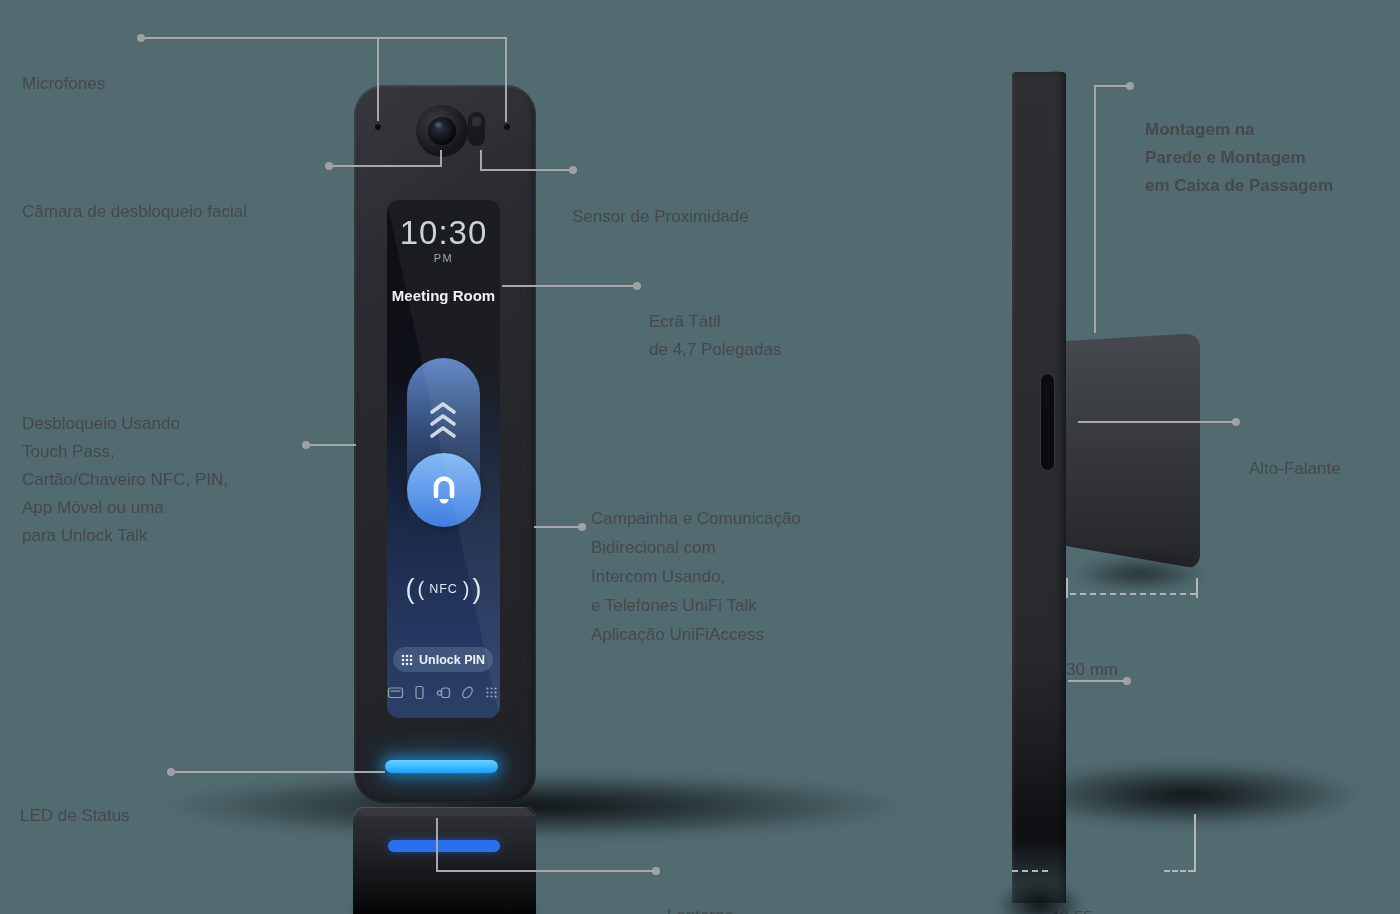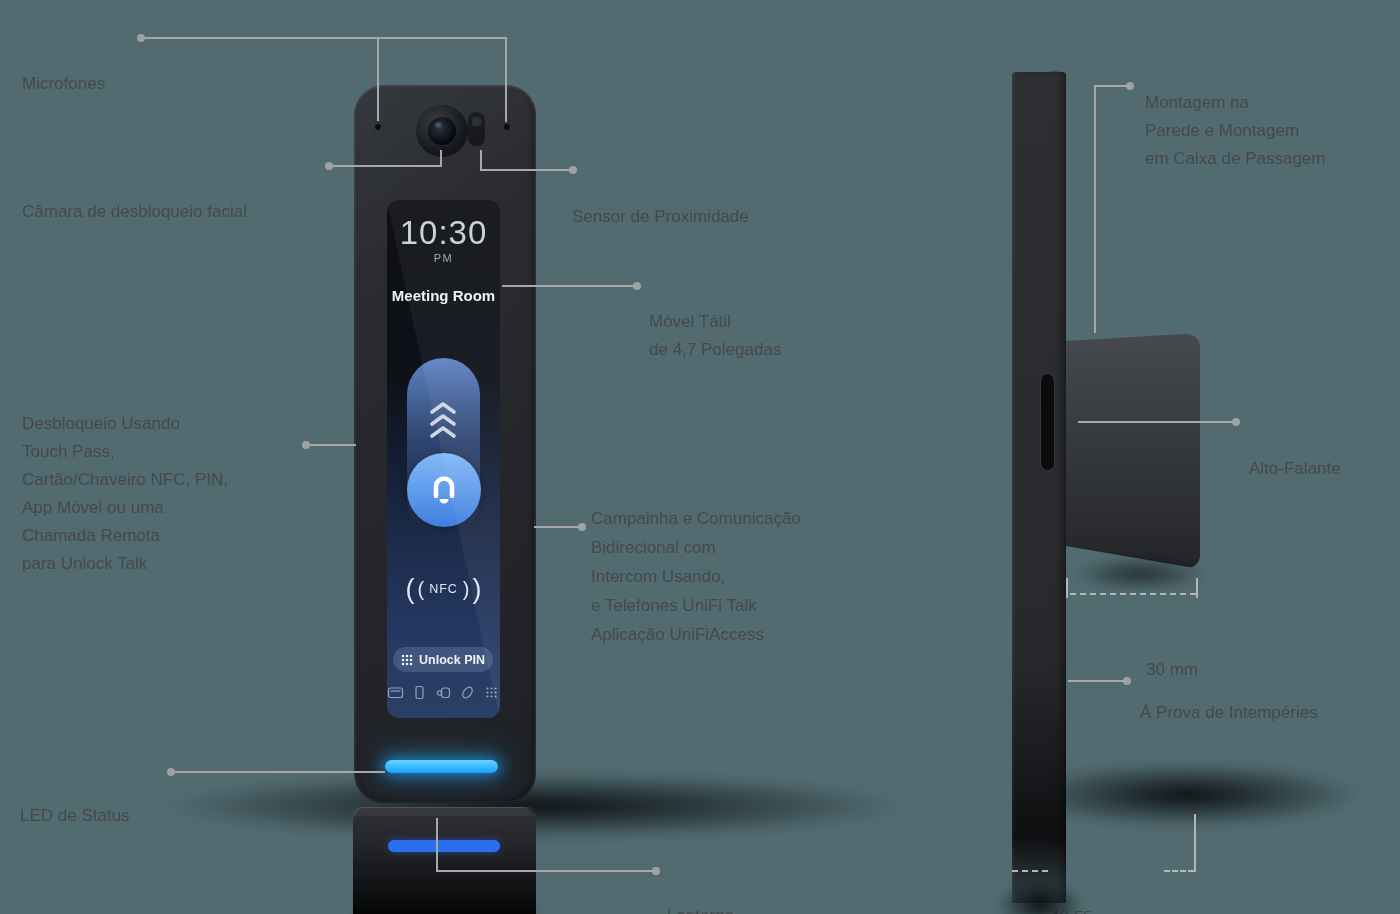--- a/index.html
+++ b/index.html
@@ -238,54 +238,52 @@
   <div class="dash" style="left:1164px;top:870px;width:30px;z-index:5;"></div>
   <div class="tick" style="left:1194px;top:814px;width:2px;height:58px;z-index:5;"></div>
 
   <div class="lbl" style="left:22px;top:23px;"><span>Microfones</span></div>
 
   <div class="lbl" style="left:22px;top:151px;"><span>Câmara de desbloqueio facial</span></div>
 
   <div class="lbl" style="left:572px;top:156px;"><span>Sensor de Proximidade</span></div>
 
   <div class="lbl" style="left:649px;top:261px;">
-    <div>Móvel Tátil</div>
+    <div>Ecrã Tátil</div>
     <div>de 4,7 Polegadas</div>
   </div>
 
   <div class="lbl" style="left:22px;top:363px;">
     <div>Desbloqueio Usando</div>
     <div>Touch Pass,</div>
     <div>Cartão/Chaveiro NFC, PIN,</div>
     <div>App Móvel ou uma</div>
-    <div>Chamada Remota</div>
     <div>para Unlock Talk</div>
   </div>
 
   <div class="lbl" style="left:591px;top:457px;line-height:29px;">
     <div>Campainha e Comunicação</div>
     <div>Bidirecional com</div>
     <div>Intercom Usando,</div>
     <div>e Telefones UniFi Talk</div>
     <div>Aplicação UniFiAccess</div>
   </div>
 
   <div class="lbl" style="left:20px;top:755px;"><span>LED de Status</span></div>
 
   <div class="lbl" style="left:667px;top:855px;"><span>Lanterna</span></div>
 
-  <div class="lbl" style="left:1145px;top:42px;">
+  <div class="lbl" style="left:1145px;top:69px;font-weight:bold;">
     <div>Montagem na</div>
     <div>Parede e Montagem</div>
     <div>em Caixa de Passagem</div>
   </div>
 
   <div class="lbl" style="left:1249px;top:408px;"><span>Alto-Falante</span></div>
 
-  <div class="lbl" style="left:1066px;top:609px;width:132px;text-align:right;"><span>30 mm</span></div>
+  <div class="lbl" style="left:1066px;top:609px;width:132px;text-align:left;"><span>30 mm</span></div>
 
   <div class="lbl" style="left:1140px;top:651px;line-height:30px;">
-    <div>À Prova de Intempéries</div>
   </div>
 
   <div class="lbl" style="left:1050px;top:857px;"><span>40.55 mm</span></div>
 
 </div>
 
 </body></html>

